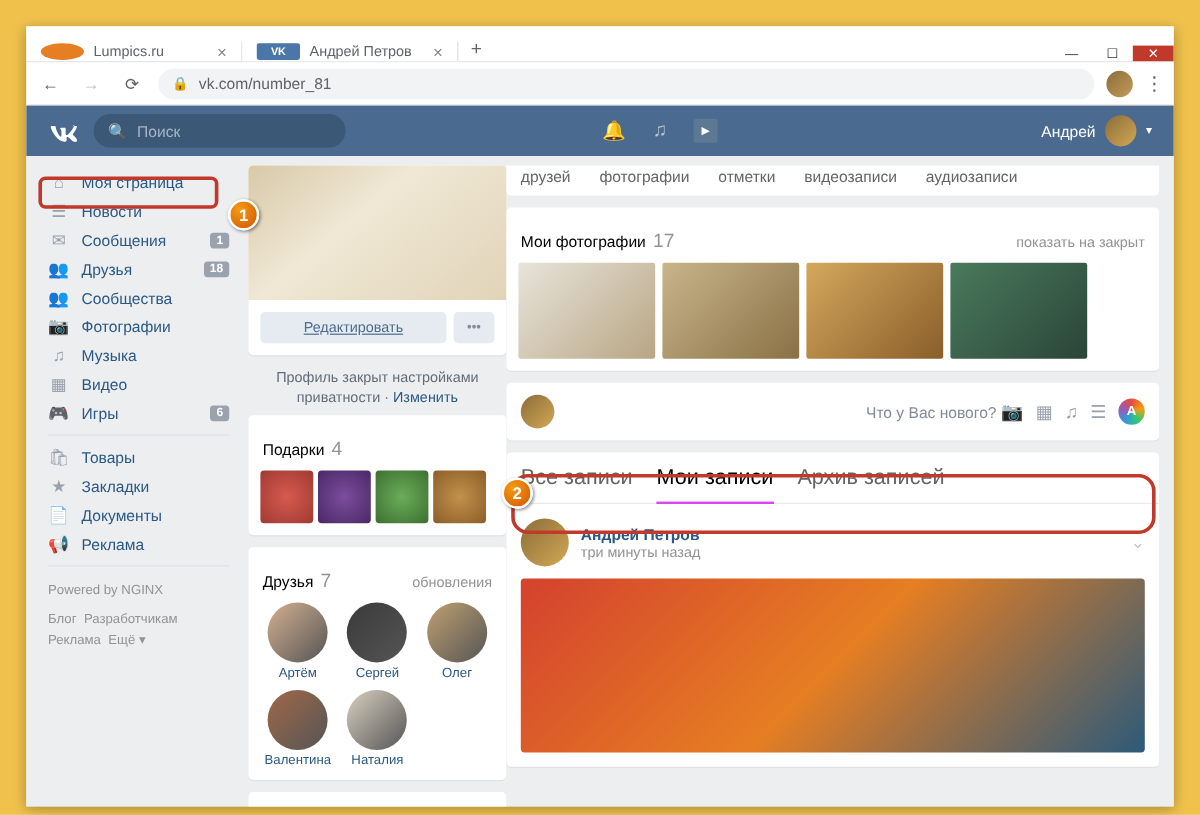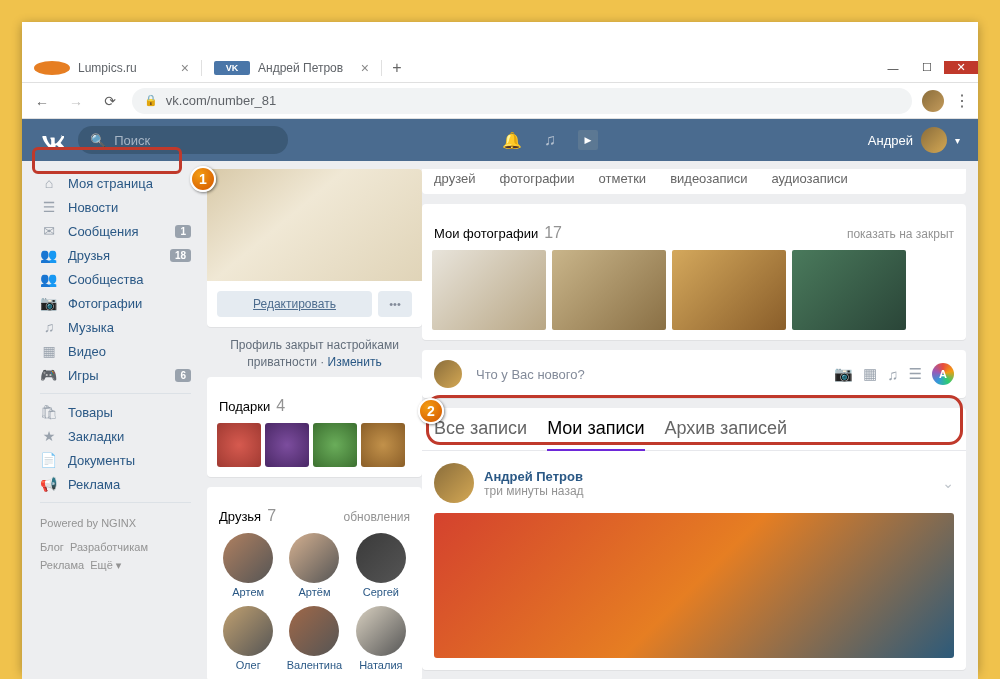--- a/index.html
+++ b/index.html
@@ -1,18 +1,18 @@
 <!DOCTYPE html>
 <html><head>
 <meta charset="utf-8">
 <style>
 * { box-sizing: border-box; margin: 0; padding: 0; font-family: -apple-system, BlinkMacSystemFont, Arial, sans-serif; }
 body { background: #f0c24c; width: 1000px; height: 679px; overflow: hidden; position: relative; }
 .window { position: absolute; left: 22px; top: 22px; width: 956px; height: 650px; background: #fff; box-shadow: 0 2px 10px rgba(0,0,0,0.3); }
-.titlebar { height: 30px; background: #fff; display: flex; align-items: center; border-bottom: 1px solid #e0e0e0; margin-top: 31px; }
+.titlebar { height: 30px; background: #fff; display: flex; align-items: flex-end; border-bottom: 1px solid #e0e0e0; }
 .tab { display: flex; align-items: center; padding: 0 12px; gap: 8px; font-size: 12px; color: #5f6368; border-right: 1px solid #e0e0e0; min-width: 180px; position: relative; }
 .tab.active { background: #fff; }
 .tab .favicon { width: 36px; height: 14px; display: flex; align-items: center; justify-content: center; }
 .tab-close { margin-left: auto; font-size: 14px; color: #888; }
 .newtab { width: 30px; display: flex; align-items: center; justify-content: center; color: #666; font-size: 16px; }
 .winbtns { margin-left: auto; display: flex; }
 .winbtn { width: 34px; display: flex; align-items: center; justify-content: center; font-size: 11px; color: #333; }
 .winbtn.close { background: #c0392b; color: #fff; }
 .navbar { height: 36px; background: #fff; display: flex; align-items: center; padding: 0 8px; gap: 10px; border-bottom: 1px solid #e0e0e0; }
 .navbtn { width: 24px; height: 24px; display: flex; align-items: center; justify-content: center; color: #606060; font-size: 14px; }
@@ -67,29 +67,29 @@
 
 .col-main { flex: 1; margin-right: 12px; }
 .tabs-top { padding: 0 12px 8px; display: flex; gap: 24px; font-size: 13px; color: #656565; margin-top: -4px; }
 .photos-card .card-body { padding: 0 10px 10px; display: flex; gap: 6px; }
 .photo { width: 114px; height: 80px; border-radius: 2px; }
 .ph1 { background: linear-gradient(135deg,#e8e4db,#b8a684); }
 .ph2 { background: linear-gradient(135deg,#c9b58a,#8a7045); }
 .ph3 { background: linear-gradient(135deg,#d4a85c,#8a5e2a); }
 .ph4 { background: linear-gradient(135deg,#4a7a5c,#2a4538); }
 
-.post-box { padding: 10px 12px; display: flex; align-items: center; gap: 14px; }
+.post-box { padding: 10px 12px; display: flex; align-items: center; gap: 4px; text-align: right; }
 .post-av { width: 28px; height: 28px; border-radius: 50%; background: linear-gradient(135deg,#8a6d3b,#d4a854); }
 .post-input { flex: 1; font-size: 13px; color: #828a99; }
 .post-icons { display: flex; gap: 10px; align-items: center; color: #99a2ad; font-size: 15px; }
 .post-circle { width: 22px; height: 22px; border-radius: 50%; background: conic-gradient(#e74c3c,#f39c12,#2ecc71,#3498db,#9b59b6,#e74c3c); display: flex; align-items: center; justify-content: center; color: #fff; font-size: 11px; font-weight: bold; }
 
 .wall-tabs { padding: 10px 12px 0; display: flex; gap: 20px; font-size: 18px; border-bottom: 1px solid #e7e8ec; }
 .wall-tab { padding-bottom: 10px; color: #656565; }
-.wall-tab.active { color: #000; border-bottom: 2px solid #6d28d9; margin-bottom: -1px; }
+.wall-tab.active { color: #000; border-bottom: 2px solid #d946ef; margin-bottom: -1px; }
 .post { padding: 12px; }
 .post-head { display: flex; gap: 10px; align-items: center; }
 .post-head .av { width: 40px; height: 40px; border-radius: 50%; background: linear-gradient(135deg,#8a6d3b,#d4a854); }
 .post-head .nm { font-size: 13px; font-weight: 600; color: #2a5885; }
 .post-head .ts { font-size: 12px; color: #939393; }
 .post-head .chev { margin-left: auto; color: #c0c6cc; font-size: 14px; }
 .post-img { margin-top: 10px; height: 145px; border-radius: 3px; background: linear-gradient(135deg,#d4422e 0%,#e67e22 25%,#2c5a7a 50%,#1a3a3a 75%,#d4a03e 100%); background-size: 200% 200%; }
 
 
 .hl { position: absolute; border: 3px solid #c0392b; border-radius: 6px; pointer-events: none; z-index: 100; }
@@ -256,24 +256,20 @@
       </div>
 
       <div class="card">
         <div class="card-head">
           <span>Друзья</span>
           <span class="cnt">7</span>
           <span class="right">обновления</span>
         </div>
         <div class="friends-grid" id="friends-grid">
             <div class="friend">
-              <div class="av" style="background:linear-gradient(135deg,#b08060,#555);"></div>
-              <div class="nm">Артем</div>
-            </div>
-            <div class="friend">
               <div class="av" style="background:linear-gradient(135deg,#d4b090,#555);"></div>
               <div class="nm">Артём</div>
             </div>
             <div class="friend">
               <div class="av" style="background:linear-gradient(135deg,#3a3a3a,#555);"></div>
               <div class="nm">Сергей</div>
             </div>
             <div class="friend">
               <div class="av" style="background:linear-gradient(135deg,#c0a070,#555);"></div>
               <div class="nm">Олег</div>

